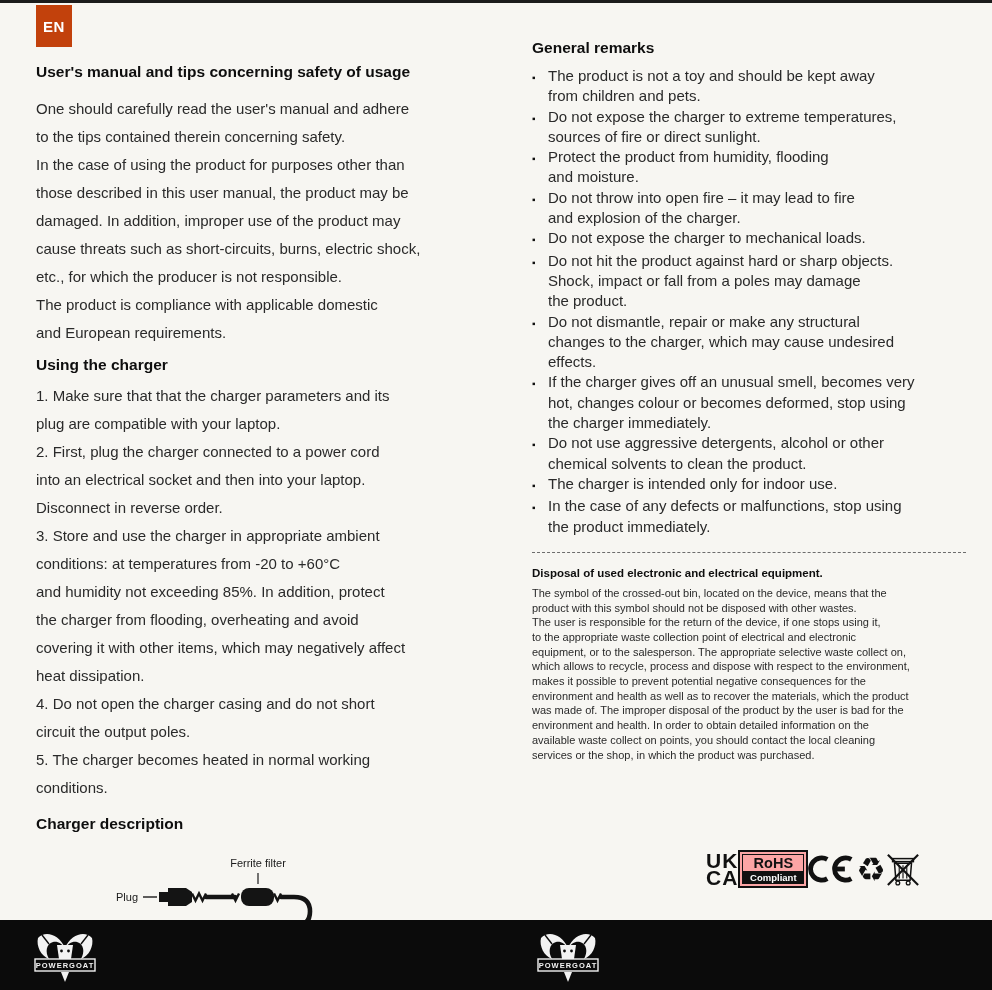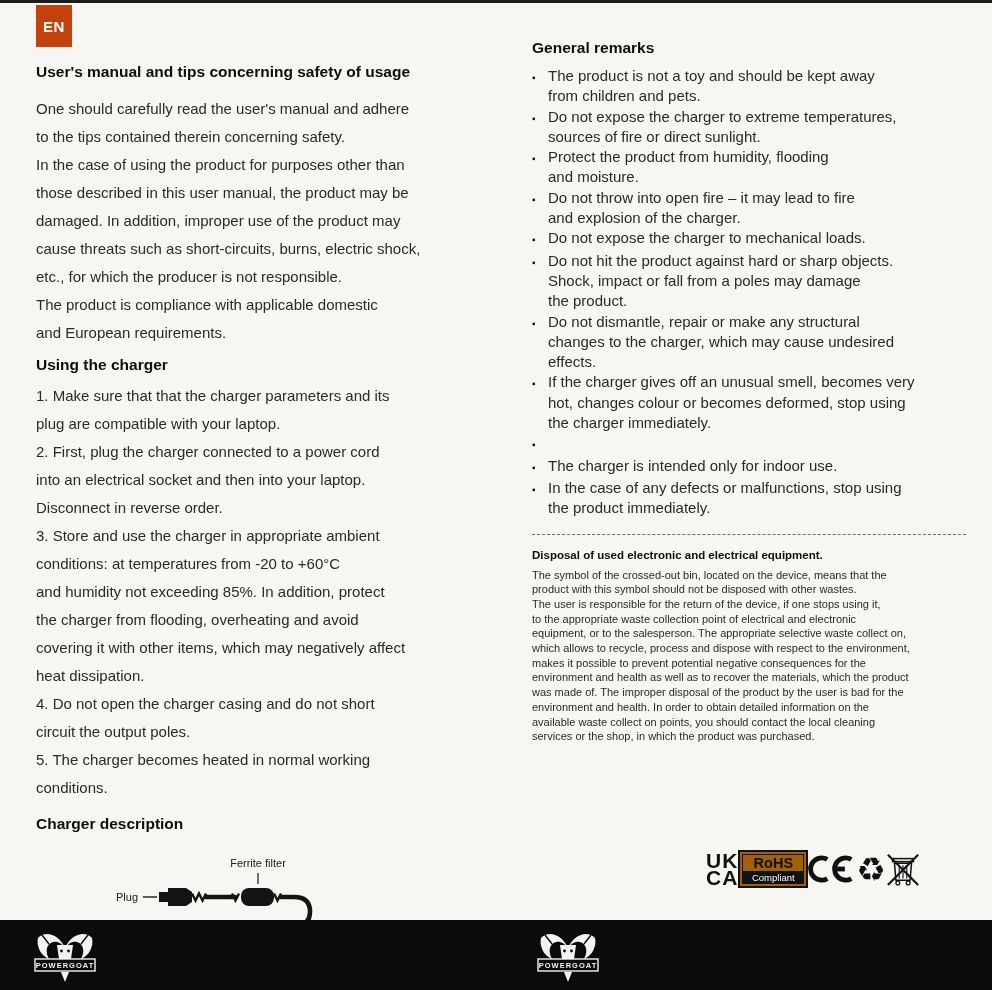--- a/index.html
+++ b/index.html
@@ -35,23 +35,23 @@
   .remarks .blt { flex:0 0 16px; width:16px; font-size:10px; padding-top:2px; color:#111; }
   .remarks .txt { white-space:pre-line; }
 
   .dashes { margin-top:15px; width:100%; height:0; border-top:1.5px dashed #6d6d6d; }
 
   .disposal-h { margin:13px 0 0 0; font-size:11.5px; font-weight:bold; color:#0e0e0e; line-height:14px; }
   .disposal-b { margin:6px 0 0 0; font-size:11px; line-height:14.7px; white-space:pre-line; color:#2a2a2a; }
 
   .certs { position:absolute; left:706px; top:850px; display:flex; align-items:center; }
   .ukca { font-weight:bold; font-size:21px; line-height:17px; color:#111; text-align:center; letter-spacing:1px; }
-  .rohs { border:2.5px solid #111; background:#a16207; padding:2px; width:62px; text-align:center; }
+  .rohs { border:2.5px solid #111; background:#fca5a5; padding:2px; width:62px; text-align:center; }
   .rohs-top { border:1.5px solid #111; border-bottom:none; font-weight:bold; font-size:14.5px; line-height:16px; color:#111; }
-  .rohs-bottom { background:#111; color:#fff; font-size:9.5px; line-height:13px; }
+  .rohs-bottom { background:#111; color:#fff; font-size:9.5px; line-height:13px;font-weight:bold; }
   .recycle { font-size:33px; line-height:1; color:#111; }
 
   .footer { position:absolute; left:0; top:920px; width:992px; height:70px; background:#0b0b0b; }
   .goat { position:absolute; top:926px; width:72px; height:58px; }
   .goat-1 { left:29px; } .goat-2 { left:532px; }
   .goat text { font-family:"Liberation Sans", sans-serif; }
 </style>
 </head>
 <body>
 
@@ -170,20 +170,22 @@
 effects.</span>
         </li>
       <li>
           <span class="blt">▪</span>
           <span class="txt">If the charger gives off an unusual smell, becomes very
 hot, changes colour or becomes deformed, stop using
 the charger immediately.</span>
         </li>
       <li>
           <span class="blt">▪</span>
+          <span class="txt">Do not use aggressive detergents, alcohol or other
+chemical solvents to clean the product.</span>
         </li>
       <li>
           <span class="blt">▪</span>
           <span class="txt">The charger is intended only for indoor use.</span>
         </li>
       <li>
           <span class="blt">▪</span>
           <span class="txt">In the case of any defects or malfunctions, stop using
 the product immediately.</span>
         </li>

